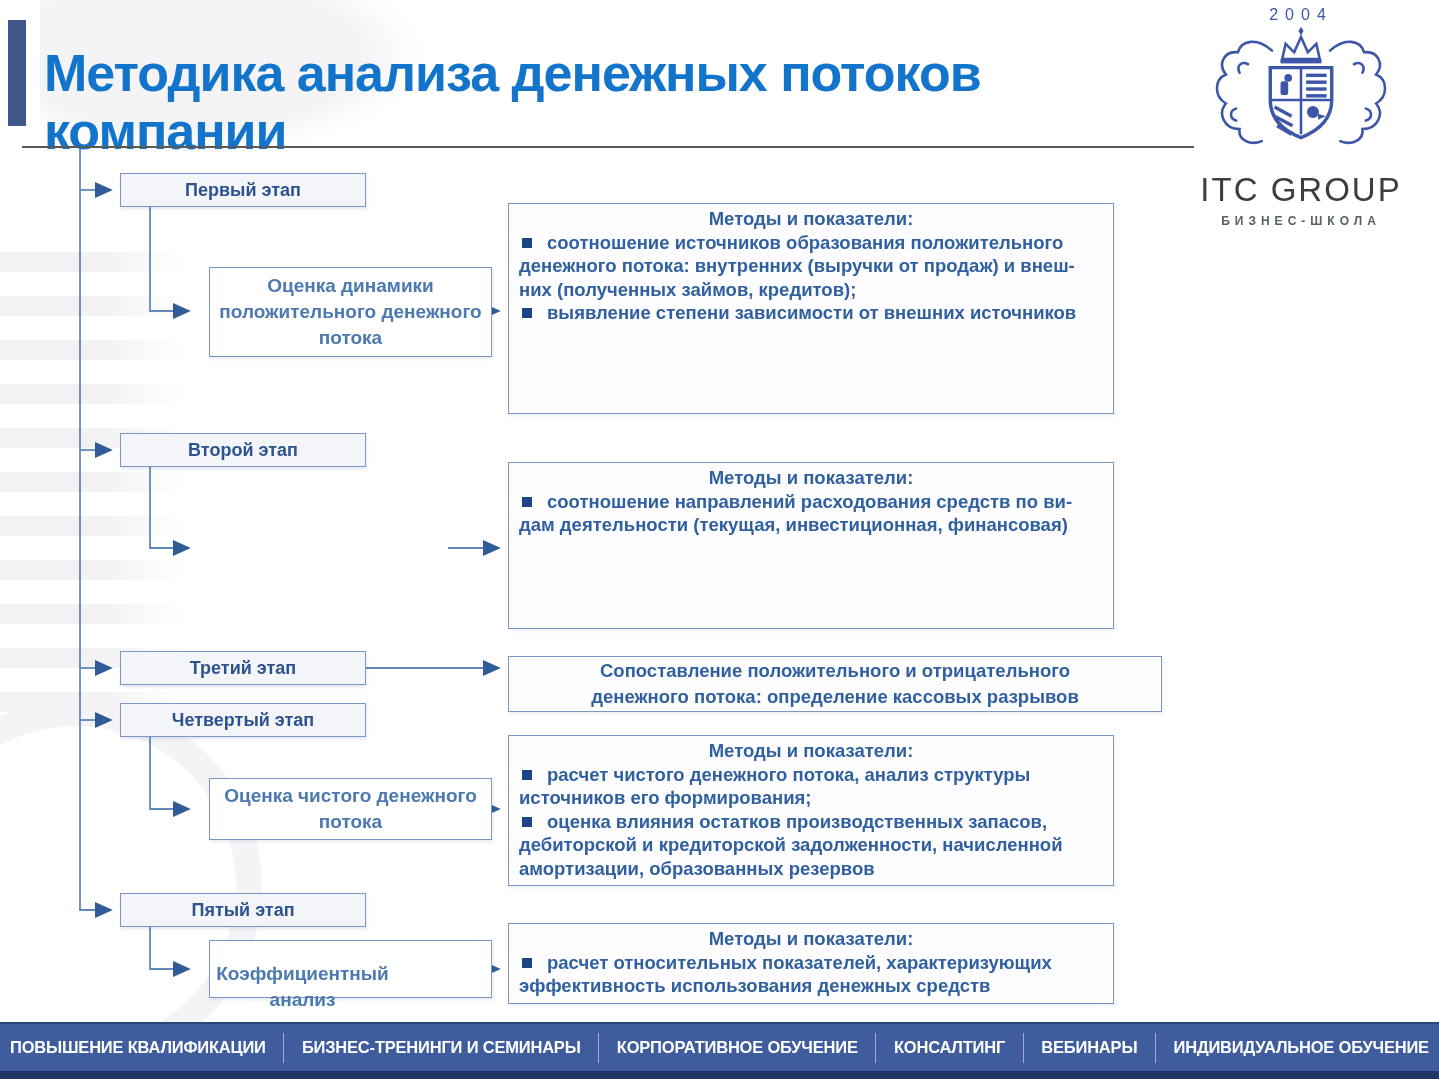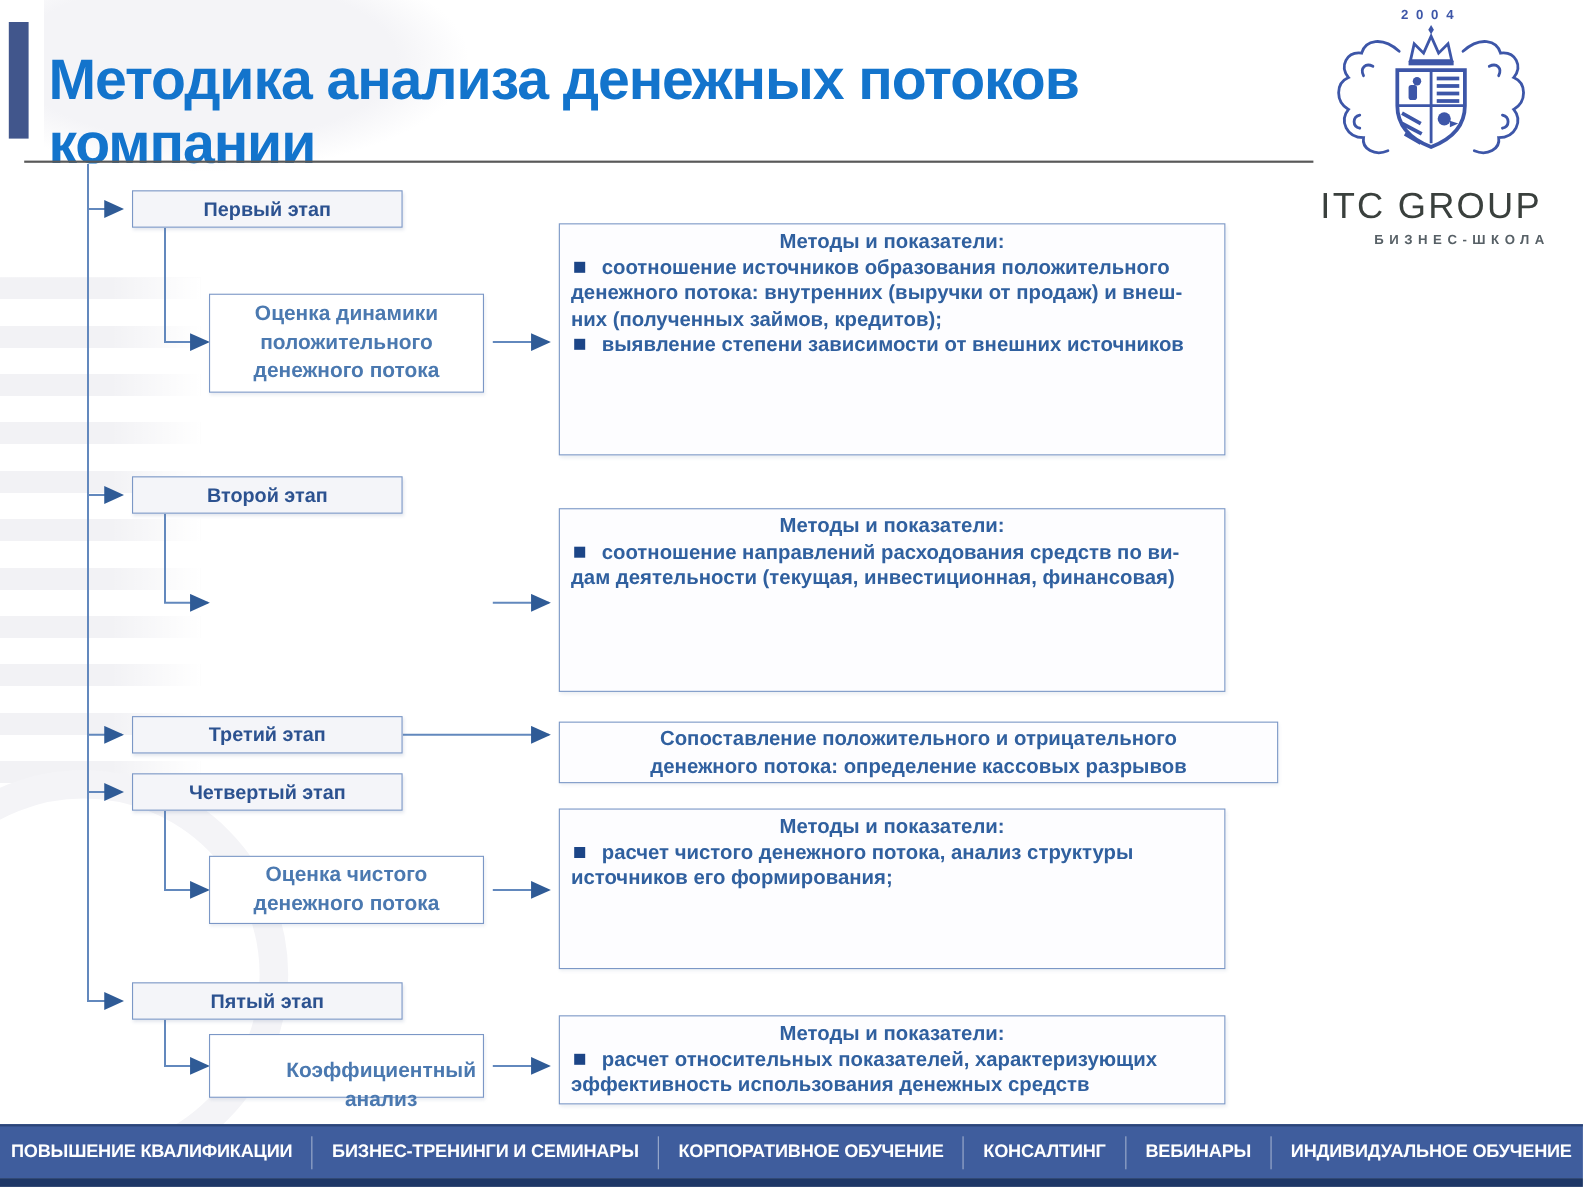--- a/index.html
+++ b/index.html
@@ -24,41 +24,41 @@
     border-radius:50%;z-index:0;}
 
   
   .accent-bar{position:absolute;left:8px;top:20px;width:18px;height:106px;background:var(--accent-bar);z-index:2;}
   h1.title{position:absolute;left:44px;top:44px;margin:0;z-index:2;width:1150px;
     font-size:52px;line-height:58px;font-weight:bold;letter-spacing:-1px;color:var(--title);}
   .divider{position:absolute;left:22px;top:146px;width:1172px;height:2px;background:var(--divider);z-index:2;}
 
   
   .logo{position:absolute;left:1193px;top:6px;width:216px;z-index:2;text-align:center;}
-  .logo-year{font-size:12px;letter-spacing:7px;color:var(--logo-blue);font-weight:bold;margin-bottom:1px;}
+  .logo-year{font-size:16px;letter-spacing:7px;color:var(--logo-blue);font-weight:normal;margin-bottom:1px;}
   .logo-name{font-size:33px;letter-spacing:2px;color:var(--logo-name);margin-top:14px;}
-  .logo-tagline{font-size:12px;letter-spacing:5px;color:var(--logo-tagline);margin-top:5px;font-weight:bold;text-align:right;}
+  .logo-tagline{font-size:12px;letter-spacing:5px;color:var(--logo-tagline);margin-top:5px;font-weight:bold;}
 
   
   svg.connectors{position:absolute;left:0;top:0;z-index:1;}
   .conn{stroke:var(--diagram-line);stroke-width:1.8;fill:none;}
   .arrowhead{fill:var(--arrow);}
 
   
   .stage-box{position:absolute;left:120px;width:246px;height:34px;z-index:2;box-sizing:border-box;
     background:var(--stage-fill);border:1.6px solid var(--box-border);
     box-shadow:1px 2px 3px rgba(100,120,160,.18);
     display:flex;align-items:center;justify-content:center;
     font-weight:bold;font-size:18px;color:var(--stage-text);}
   .s1{top:173px}.s2{top:433px}.s3{top:651px}.s4{top:703px}.s5{top:893px}
 
-  .task-box{position:absolute;left:190px;width:250px;z-index:2;box-sizing:border-box;
+  .task-box{position:absolute;left:209px;width:283px;z-index:2;box-sizing:border-box;
     background:#ffffff;border:1.6px solid var(--box-border);
     box-shadow:1px 2px 3px rgba(100,120,160,.15);
-    display:flex;align-items:center;justify-content:flex-end;text-align:center;
+    display:flex;align-items:center;justify-content:flex-start;text-align:center;
     font-weight:bold;font-size:19px;line-height:26px;color:var(--task-text);}
   .t1{top:267px;height:90px}.t2{top:502px;height:91px}.t4{top:778px;height:62px}.t5{top:940px;height:58px}
   .t5 span{display:inline-block;max-width:185px;margin-top:36px;}
 
   .methods-box{position:absolute;left:508px;width:606px;z-index:2;box-sizing:border-box;
     background:#fdfdff;border:1.6px solid var(--box-border);
     box-shadow:1px 2px 3px rgba(100,120,160,.12);
     padding:3px 10px 5px;font-weight:bold;font-size:18.5px;line-height:23.5px;color:var(--methods-text);}
   .m1{top:203px;min-height:211px}.m2{top:462px;min-height:167px}.m4{top:735px;min-height:146px}.m5{top:923px;min-height:70px}
   .m-head{text-align:center;}
@@ -181,20 +181,21 @@
 
   <div class="stage-box s4">
     <span>Четвертый этап</span>
   </div>
   <div class="task-box t4">
     <span>Оценка чистого денежного потока</span>
   </div>
   <div class="methods-box m4">
     <div class="m-head">Методы и показатели:</div>
     <div class="m-bullet"><span class="sq"></span><span>расчет чистого денежного потока, анализ структуры источников его формирования;</span></div>
+    <div class="m-bullet"><span class="sq"></span><span>оценка влияния остатков производственных запасов, дебиторской и кредиторской задолженности, начисленной амортизации, образованных резервов</span></div>
   </div>
 
   <div class="stage-box s5">
     <span>Пятый этап</span>
   </div>
   <div class="task-box t5">
     <span>Коэффициентный анализ</span>
   </div>
   <div class="methods-box m5">
     <div class="m-head">Методы и показатели:</div>

